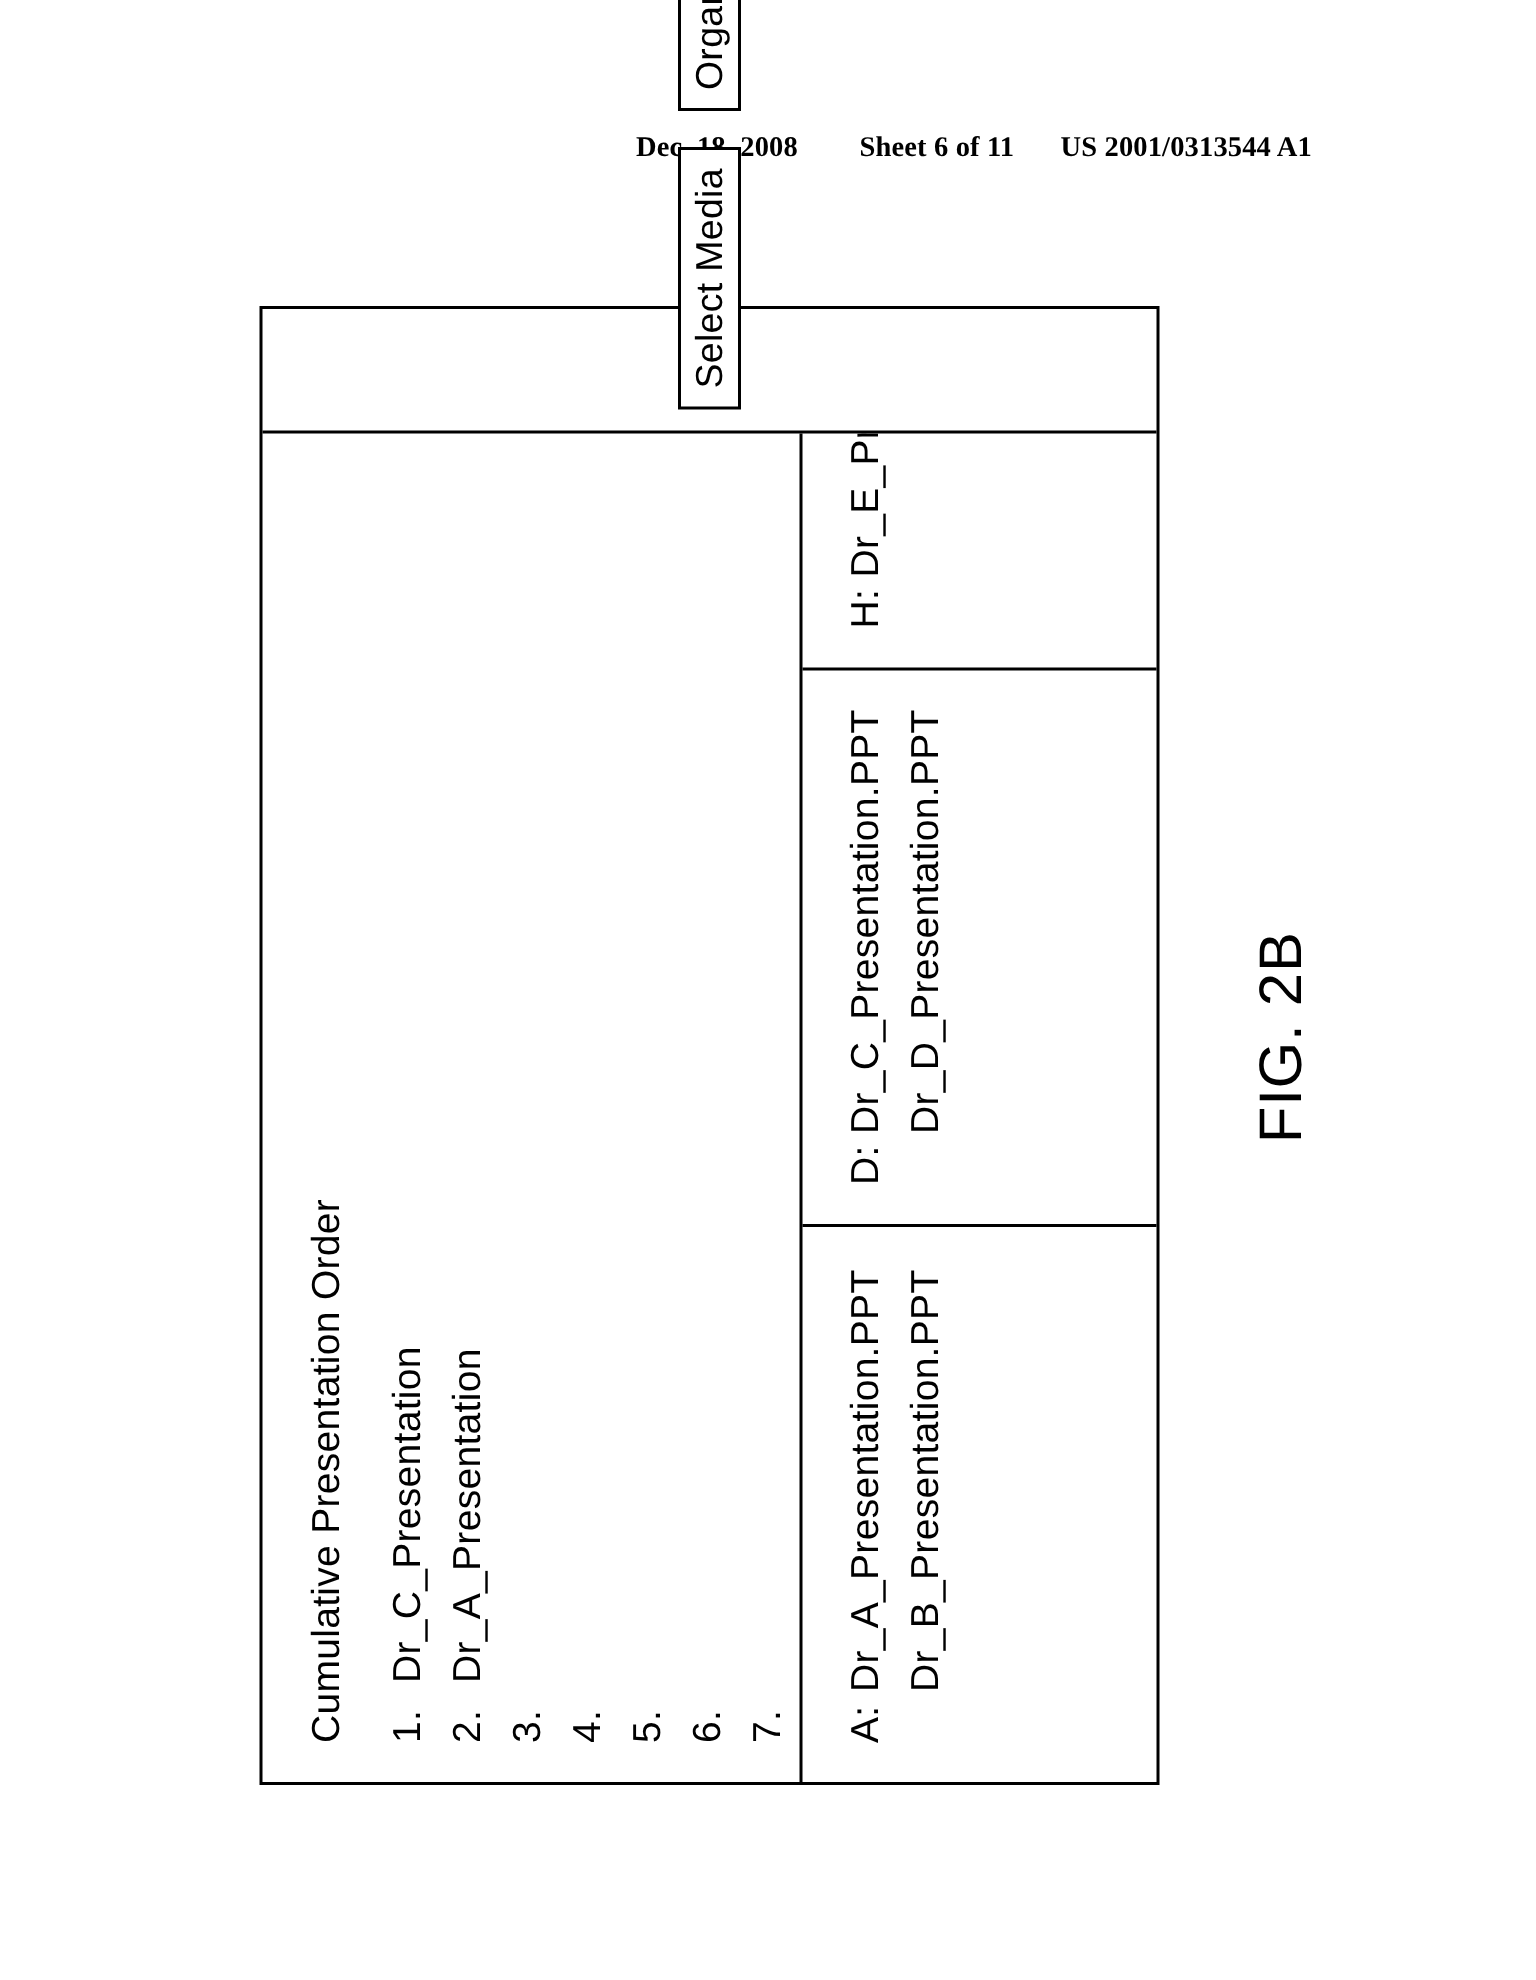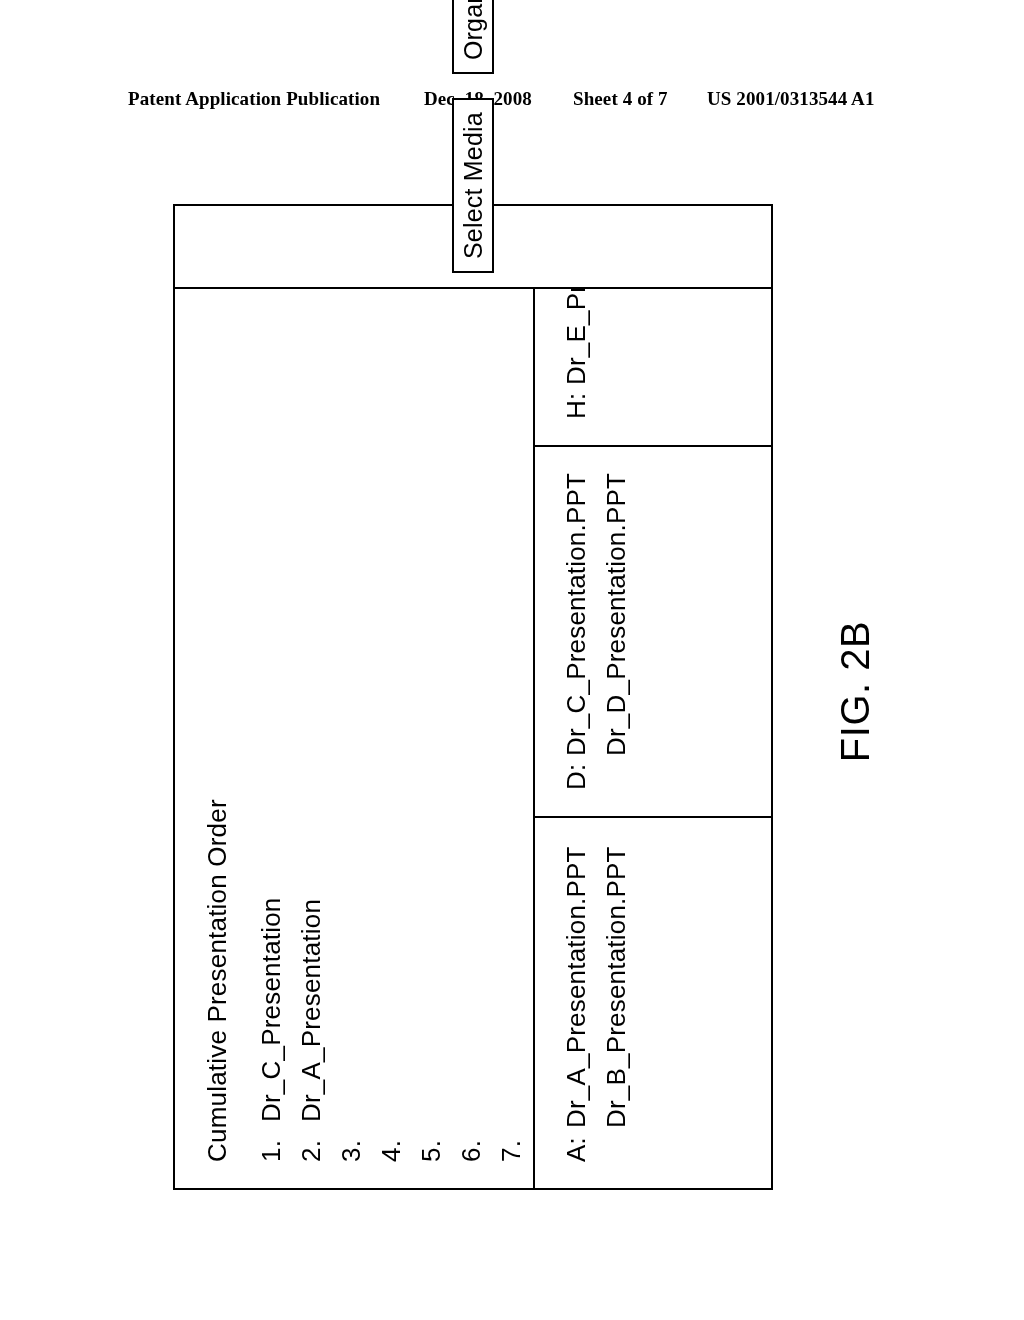--- a/index.html
+++ b/index.html
@@ -190,23 +190,22 @@
     font-size: 40px;
     font-family: "Liberation Sans", sans-serif;
     letter-spacing: 0.5px;
     white-space: nowrap;
   }
 </style>
 </head>
 <body>
 
 <div class="page-header">
-  <span class="hdr-pub">Patent Application Publication</span>
   <span class="hdr-date">Dec. 18, 2008</span>
-  <span class="hdr-sheet">Sheet 4 of 7</span>
+  <span class="hdr-sheet">Sheet 6 of 11</span>
   <span class="hdr-num">US 2001/0313544 A1</span>
 </div>
 
 <div id="figure-stage">
   <div class="gui-window">
 
     <div class="gui-main">
 
       <div class="order-panel">
         <div class="order-title">Cumulative Presentation Order</div>

